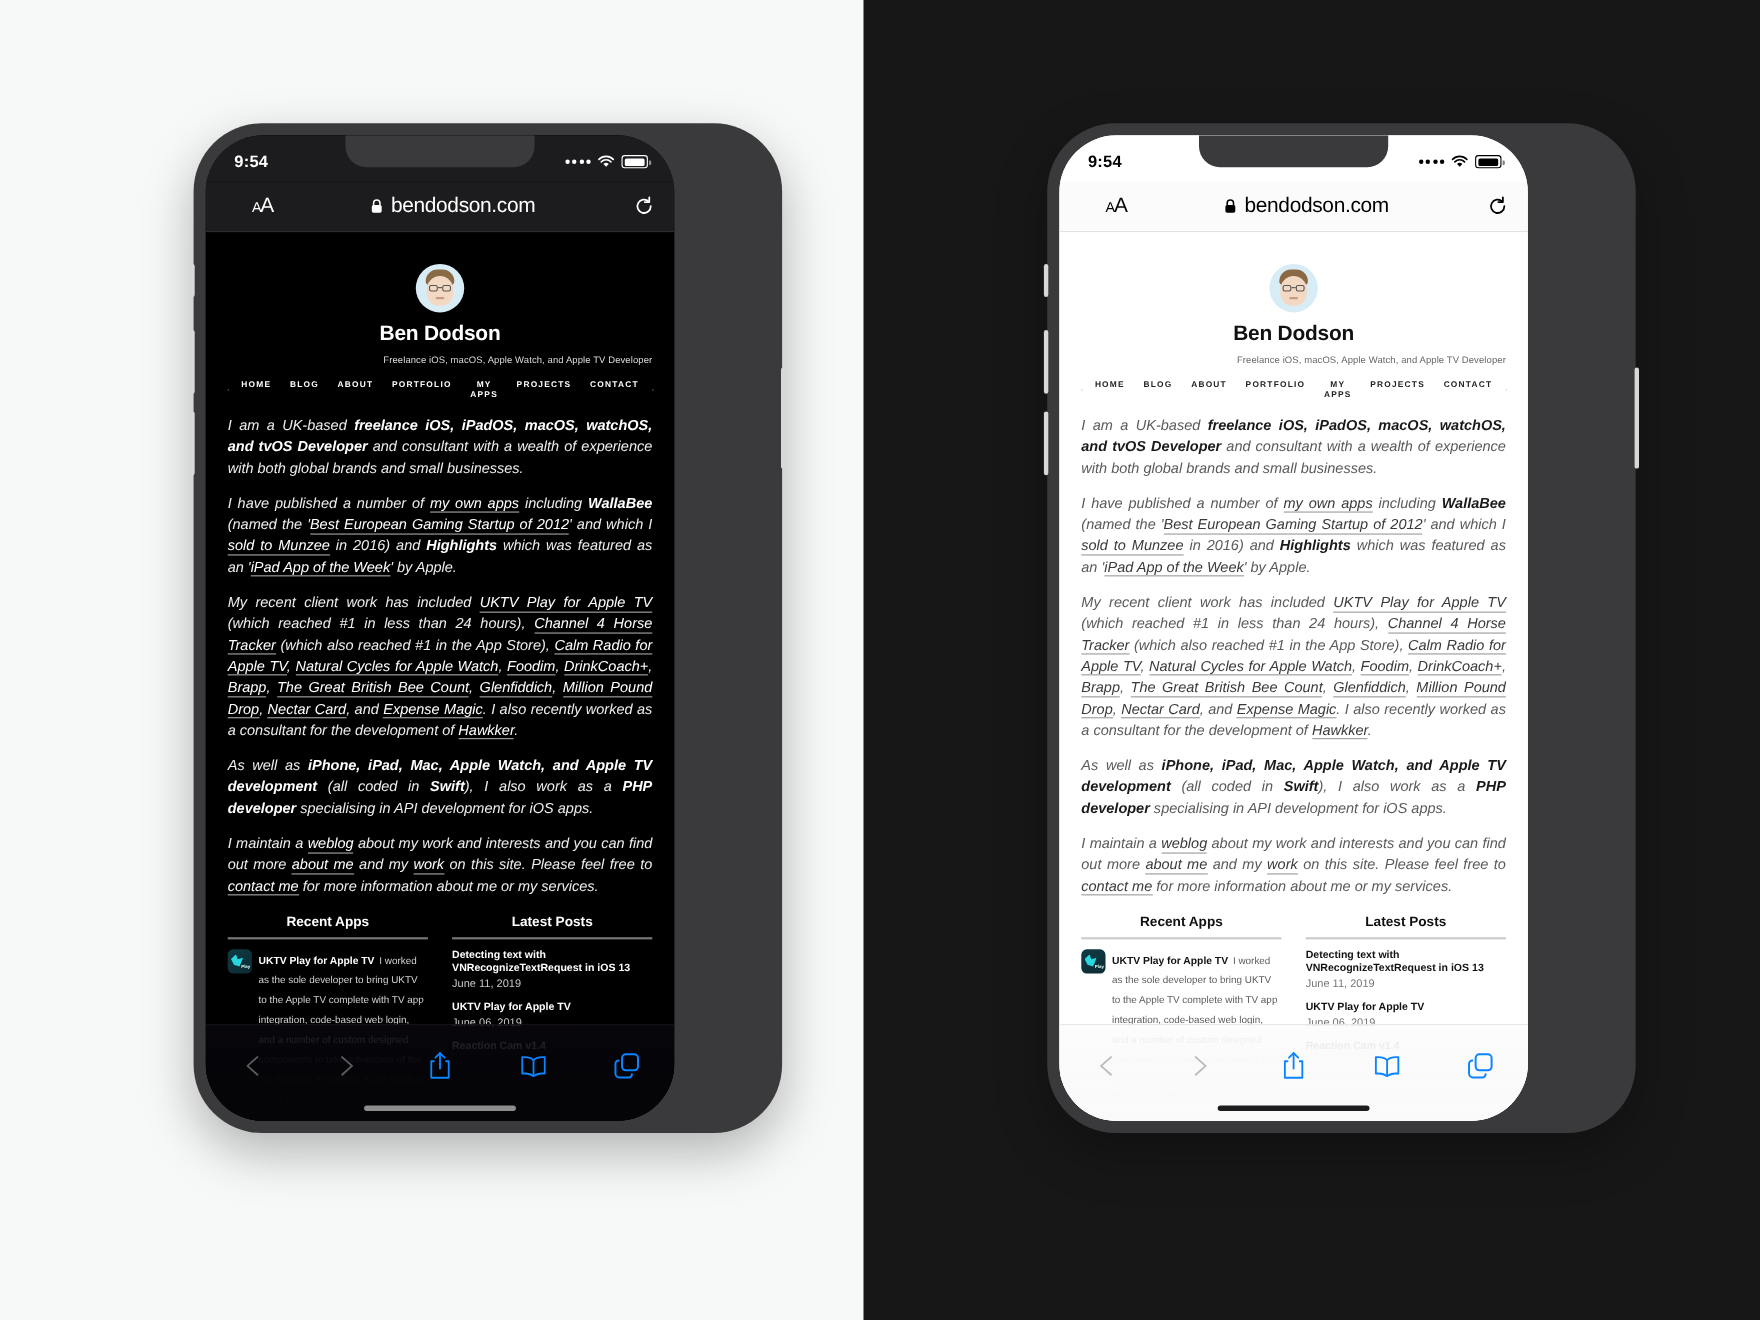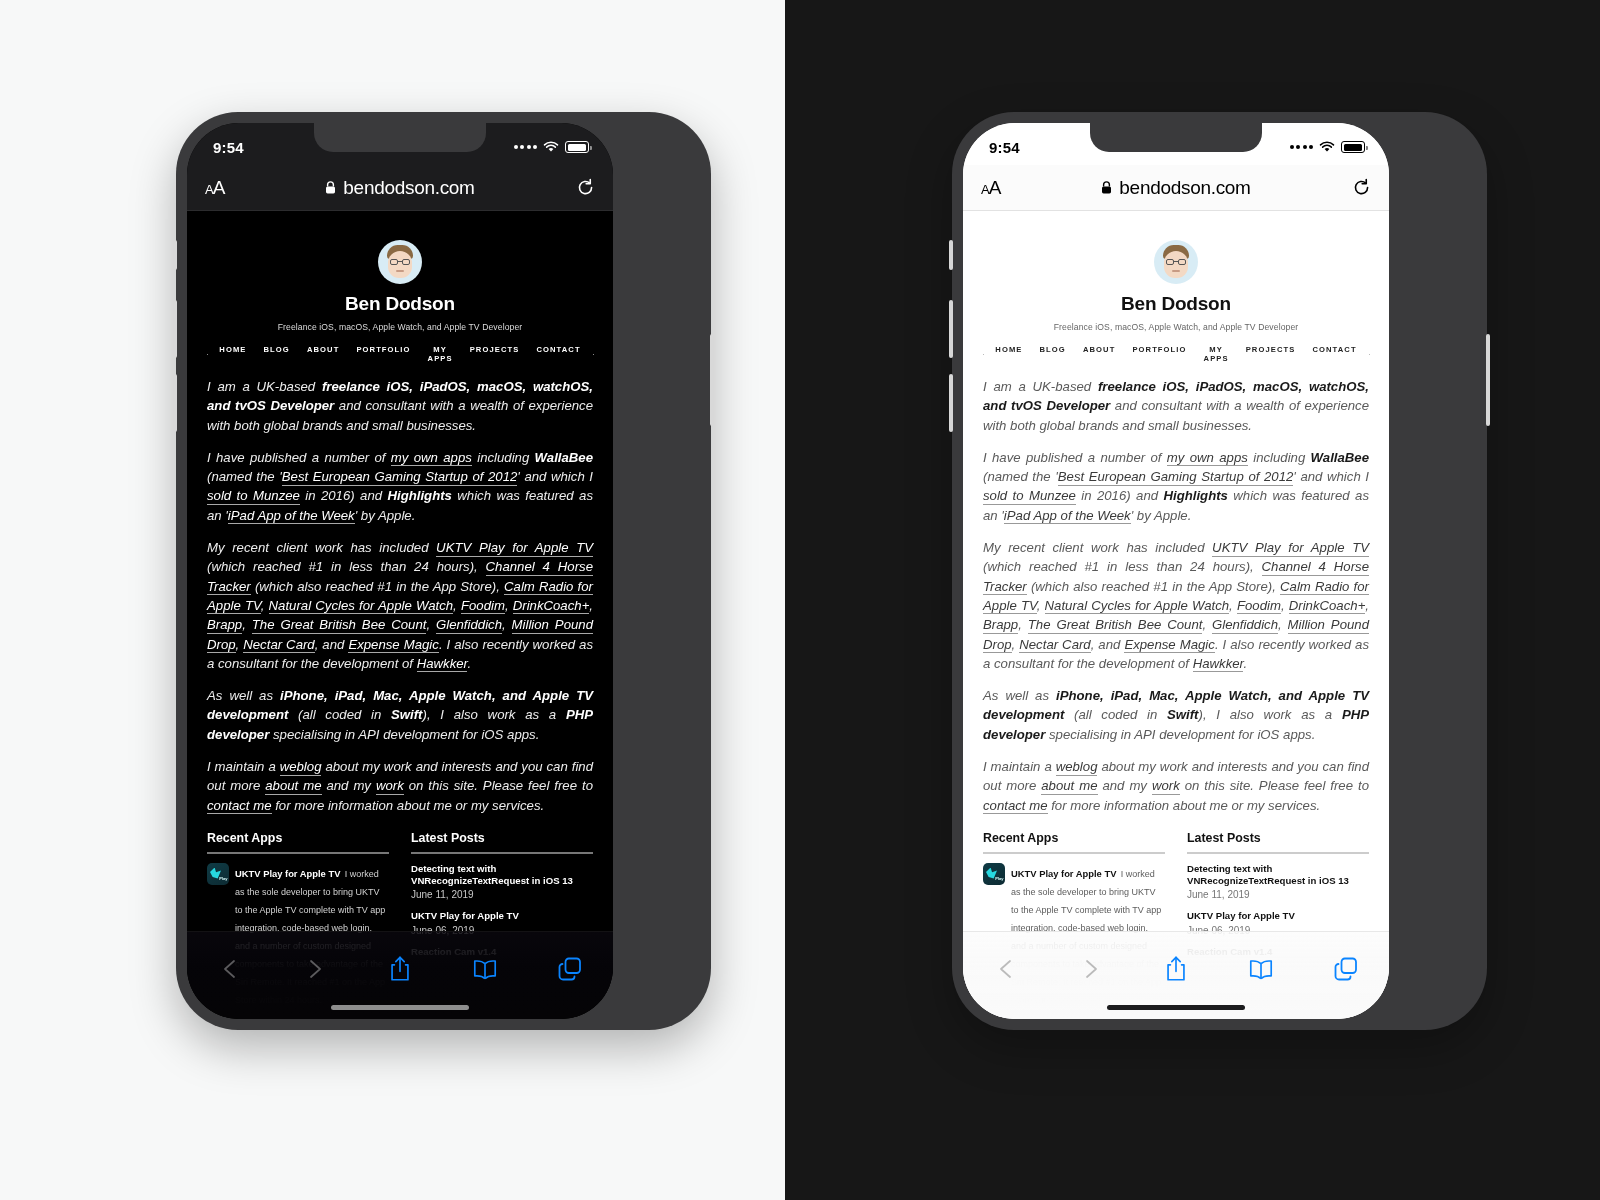--- a/index.html
+++ b/index.html
@@ -96,21 +96,21 @@
   .urlbar {
     position: relative;
     height: 46px;
     display: flex;
     align-items: center;
     padding: 0 18px;
     z-index: 14;
   }
   .dark-phone .urlbar { background: #1c1c1e; color: #fff; border-bottom: 1px solid #2c2c2e; }
   .light-phone .urlbar { background: #fbfbfb; color: #000; border-bottom: 1px solid #e2e2e2; }
-  .aa-btn { font-size: 19px; letter-spacing: -1px; width: 44px; }
+  .aa-btn { font-size: 19px; letter-spacing: -1px; width: 44px; margin-left: 24px; }
   .aa-btn .small { font-size: 13px; }
   .url-center { flex: 1; display: flex; align-items: center; justify-content: center; gap: 7px; text-align: center; }
   .lock-ic { width: 11px; height: 13px; }
   .url-text { font-size: 19px; letter-spacing: -.3px; }
   .reload-btn { width: 44px; display: flex; justify-content: flex-end; }
   .reload-ic { width: 19px; height: 19px; }
 
   
   .webview {
     position: relative;
@@ -142,21 +142,21 @@
     text-align: center;
     font-size: 19px;
     font-weight: bold;
     margin-top: 9px;
     letter-spacing: -.2px;
   }
   .dark-phone .site-name { color: #fff; }
   .light-phone .site-name { color: #111; }
 
   .site-tag {
-    text-align: center;
+    text-align: right;
     font-size: 8.6px;
     margin-top: 7px;
     letter-spacing: .1px;
   }
   .dark-phone .site-tag { color: #dcdcdc; }
   .light-phone .site-tag { color: #666; }
 
   .navrow {
     display: flex;
     align-items: center;
@@ -190,21 +190,21 @@
   .dark-phone .body-copy b { color: #fff; }
   .light-phone .body-copy b { color: #1a1a1a; }
   .body-copy u { text-decoration: none; border-bottom: 1px solid currentColor; padding-bottom: .5px; }
   .dark-phone .body-copy u { color: #fff; border-bottom-color: #a8a8a8; }
   .light-phone .body-copy u { color: #3a3a3a; border-bottom-color: #999; }
 
   
   .cols { display: flex; gap: 22px; margin-top: 16px; }
   .col { flex: 1; }
   .col-head {
-    text-align: left;
+    text-align: center;
     font-size: 12.4px;
     font-weight: bold;
     padding-bottom: 7px;
   }
   .dark-phone .col-head { color: #fff; }
   .light-phone .col-head { color: #111; }
   .col-rule { height: 1.6px; margin-bottom: 9px; }
   .dark-phone .col-rule { background: #777; }
   .light-phone .col-rule { background: #ccc; }
 

